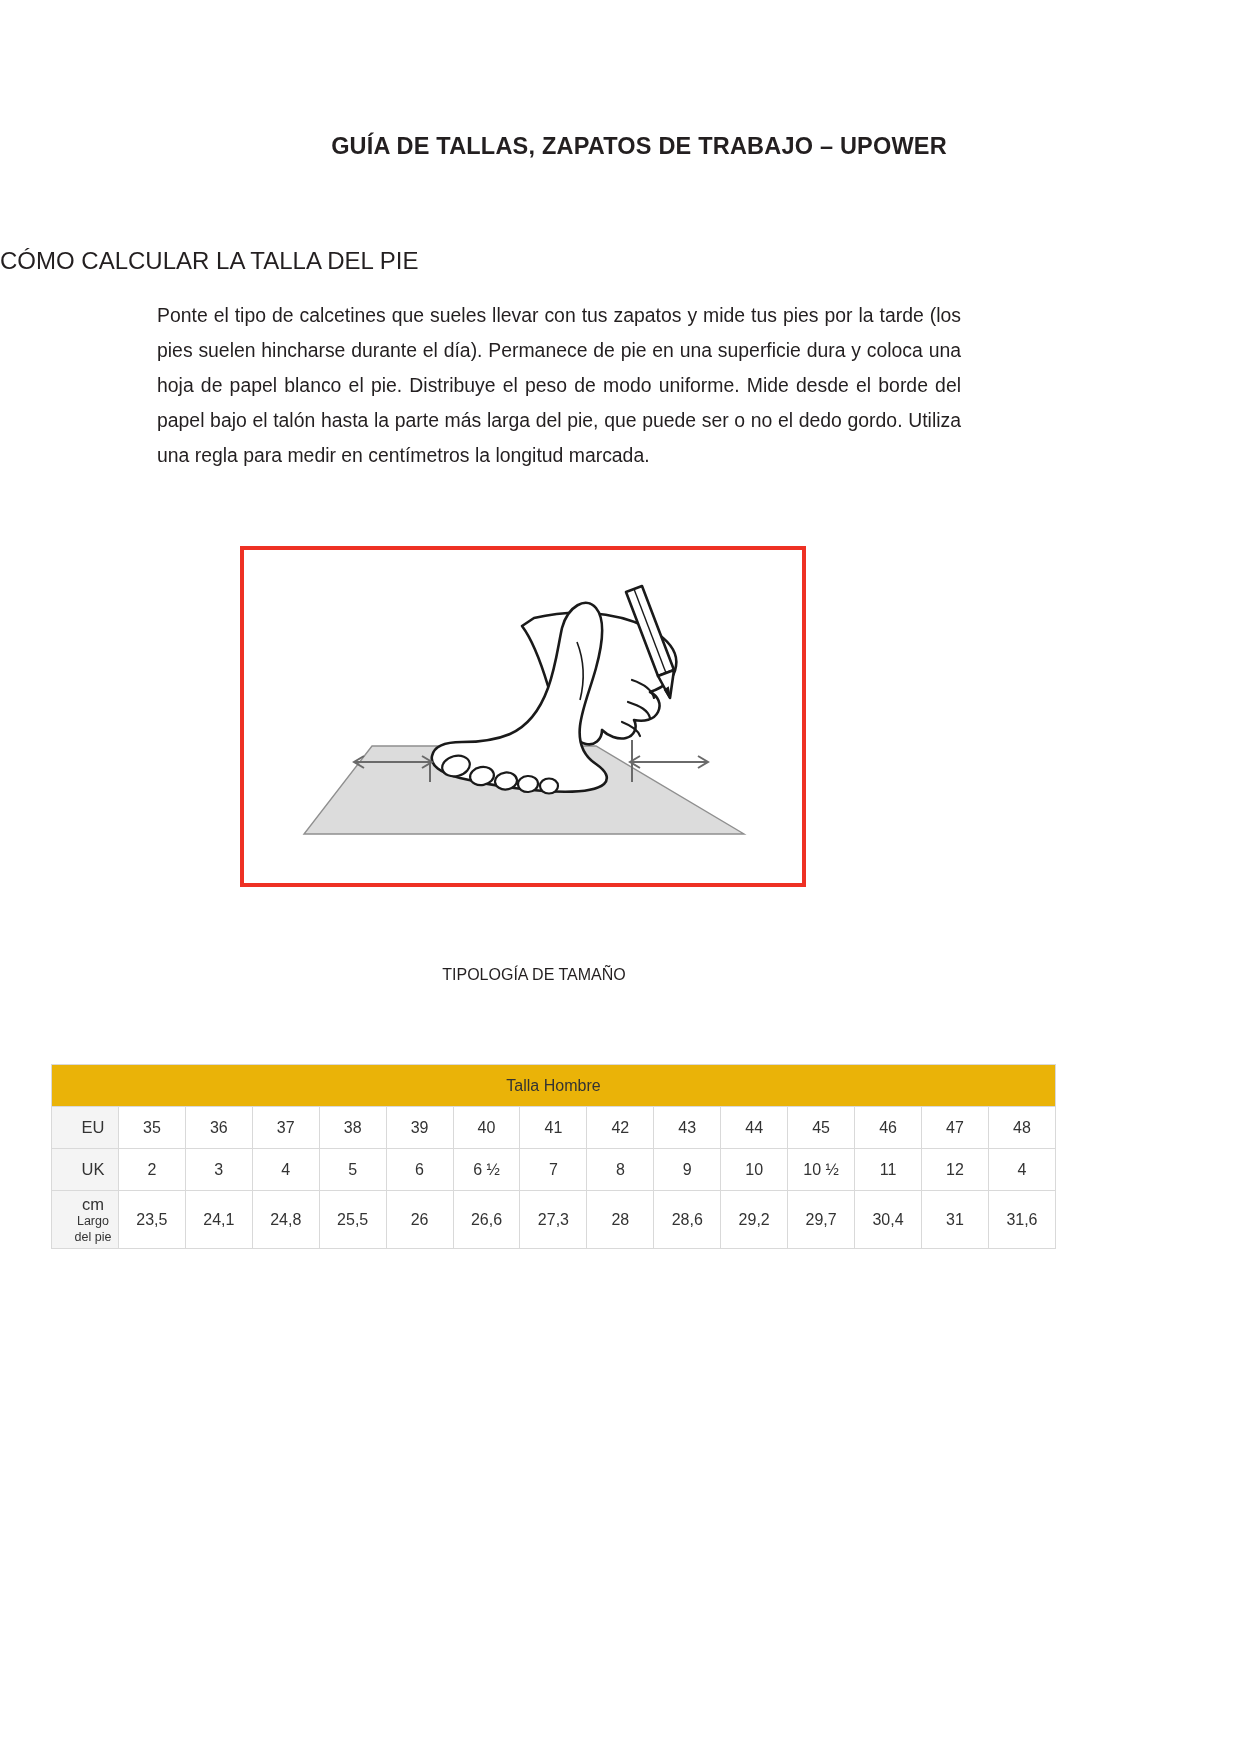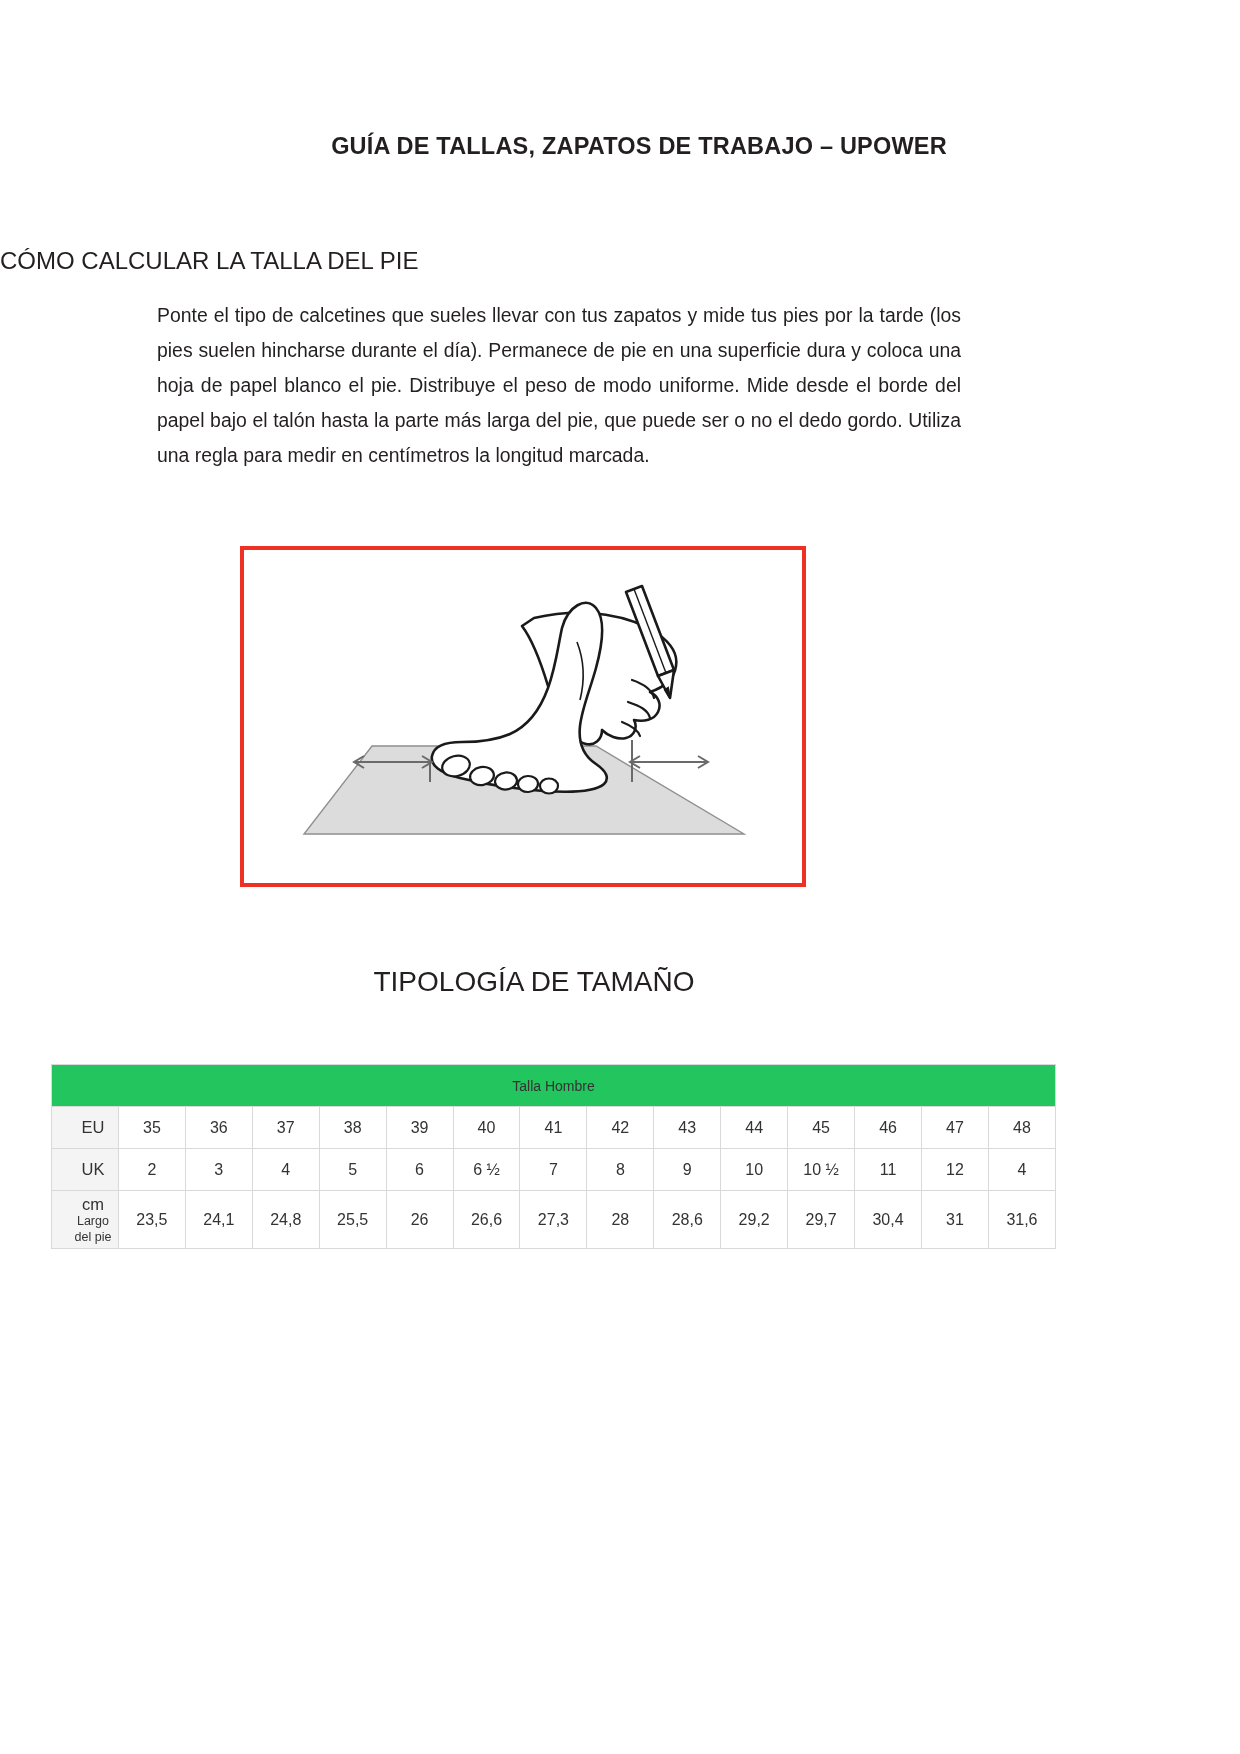--- a/index.html
+++ b/index.html
@@ -76,21 +76,21 @@
     height: 100%;
   }
 
   
   .section-heading-2 {
     position: absolute;
     top: 966px;
     left: 0;
     width: 1068px;
     text-align: center;
-    font-size: 28px;
+    font-size: 16px;
     font-weight: 400;
     color: #231f20;
   }
 
   
   .size-table-wrap {
     position: absolute;
     top: 1064px;
     left: 51px;
     width: 1005px;
@@ -112,26 +112,26 @@
   }
   .row-header-cell {
     background: #f4f4f4;
     text-align: right;
     padding-left: 16px !important;
     width: 145px;
     color: #333333;
     font-size: 16.5px;
   }
   .table-title-row td {
-    background: #22c55e;
+    background: #eab308;
     height: 44px;
     text-align: left;
     padding-left: 16px;
     font-weight: bold;
-    font-size: 14px;
+    font-size: 16px;
     color: #333333;
   }
   tr.row-cm td {
     height: 57px;
   }
   .cm-label {
     line-height: 1.25;
   }
   .cm-label .cm-main {
     display: block;

